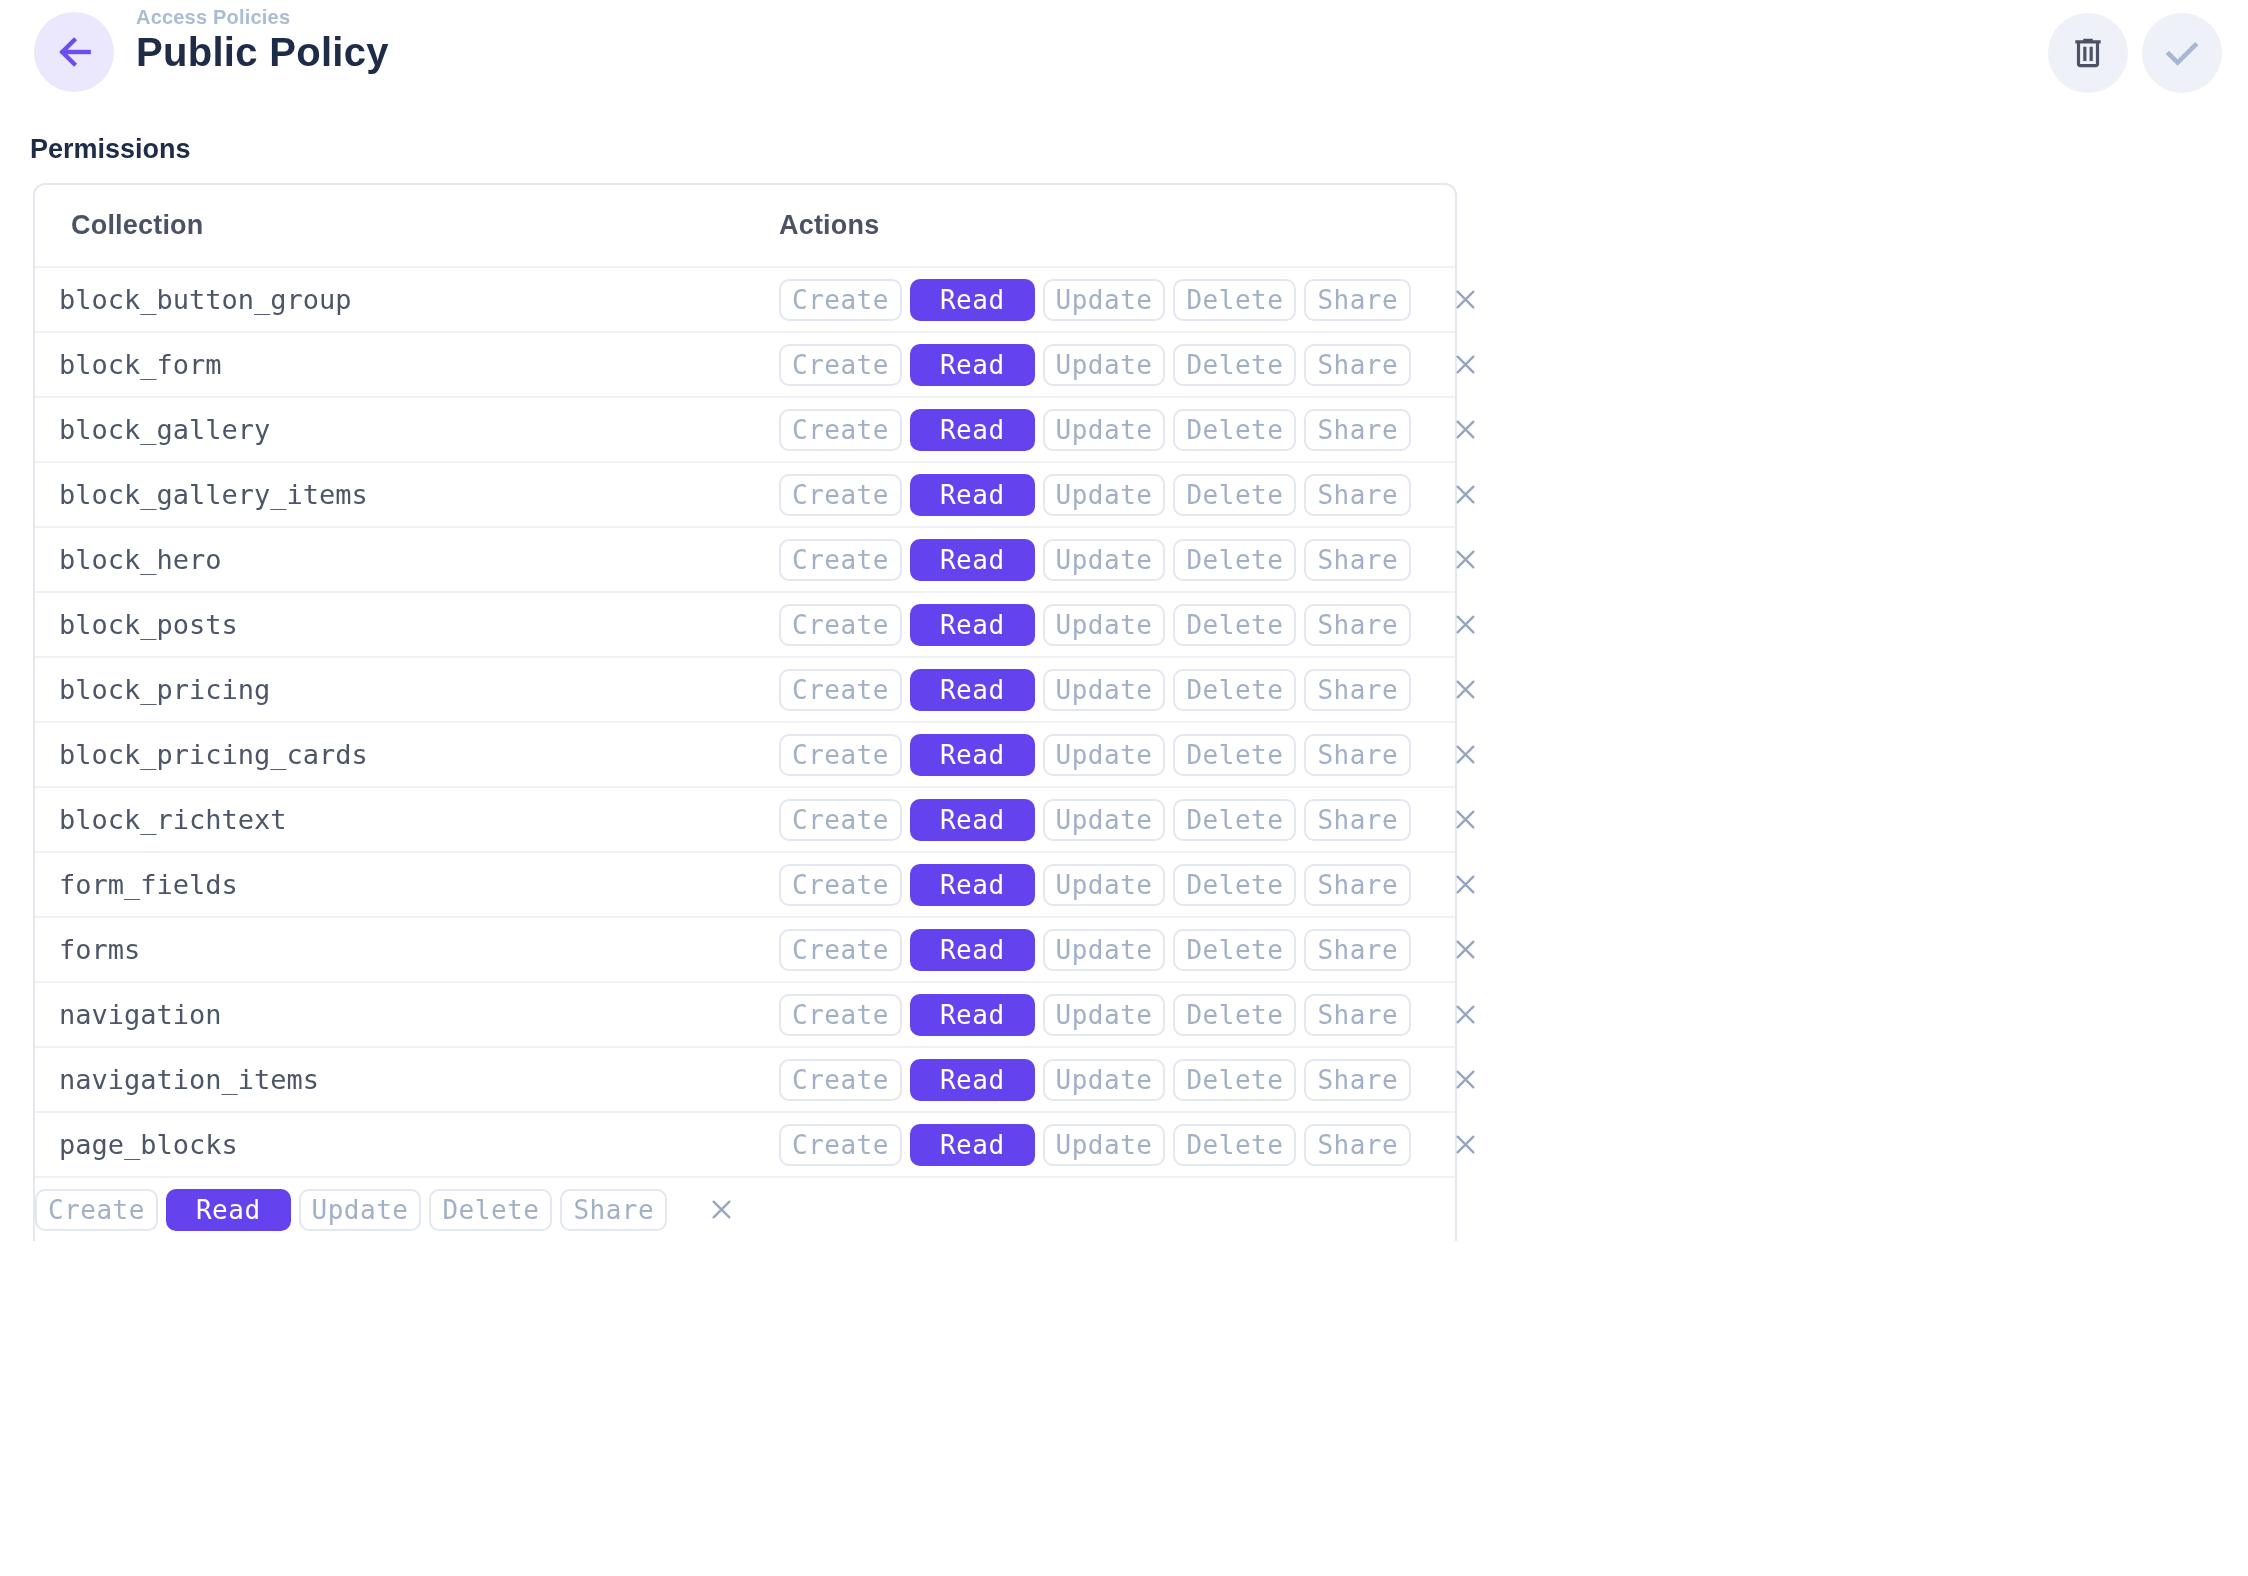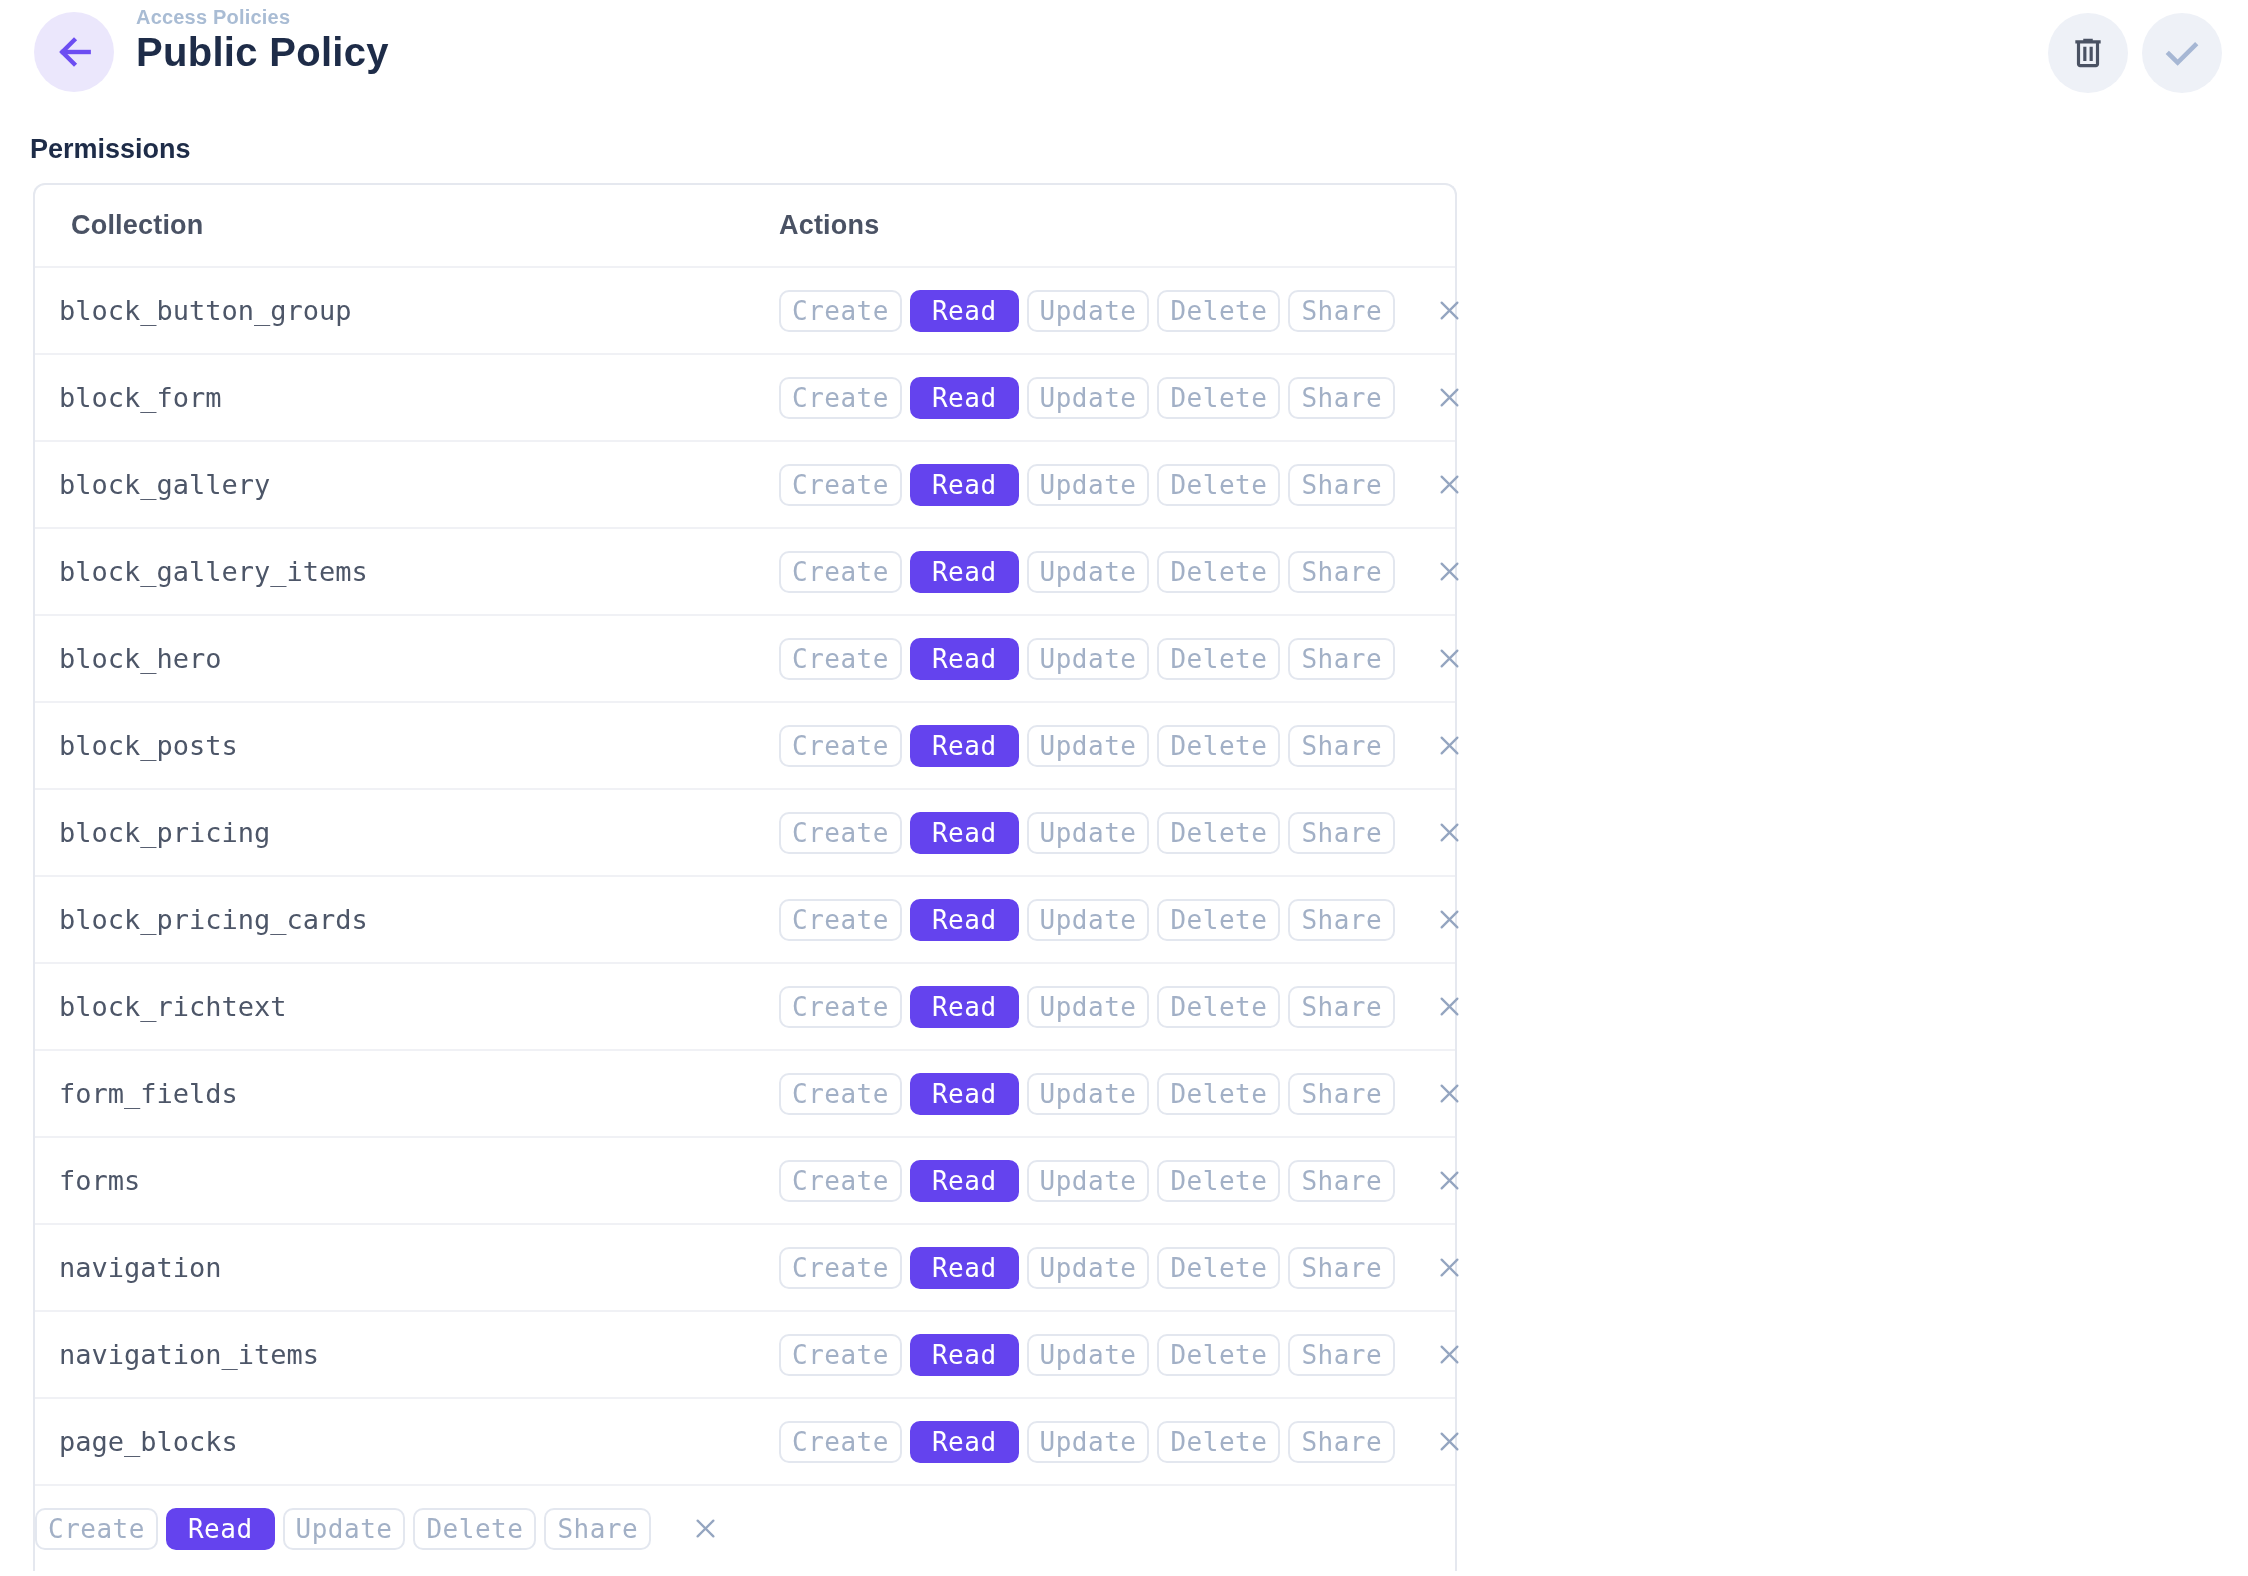--- a/index.html
+++ b/index.html
@@ -69,21 +69,21 @@
     display:grid;
     grid-template-columns:744px 1fr;
     align-items:center;
   }
   .card-header{height:81px;}
   .col-head{
     font-size:27px;font-weight:700;color:var(--header-col-text);
     letter-spacing:.2px;
   }
   .col-head.first{padding-left:36px;}
-  .row{height:87px;border-top:2px solid var(--divider);}
+  .row{height:65px;border-top:2px solid var(--divider);}
   .cell-collection{
     padding-left:24px;
     font-family:"DejaVu Sans Mono", monospace;
     font-size:27px;color:var(--collection-text);
     white-space:nowrap;overflow:hidden;
   }
   .cell-actions{display:flex;align-items:center;gap:8px;}
   .action-btn{
     height:42px;
     border:2px solid var(--inactive-border);
@@ -94,21 +94,21 @@
     font-size:26px;
     padding:0 11px;
     cursor:pointer;
     display:flex;align-items:center;
     letter-spacing:.5px;
   }
   .action-btn.active{
     border-color:var(--primary);
     background:var(--primary);
     color:#ffffff;
-    padding:0 20px;
+    padding:0 28px;
     text-align:right;
   }
   .remove-btn{
     margin-left:26px;
     width:40px;height:40px;
     background:none;border:none;cursor:pointer;
     display:flex;align-items:center;justify-content:center;
   }
 </style>
 </head>

